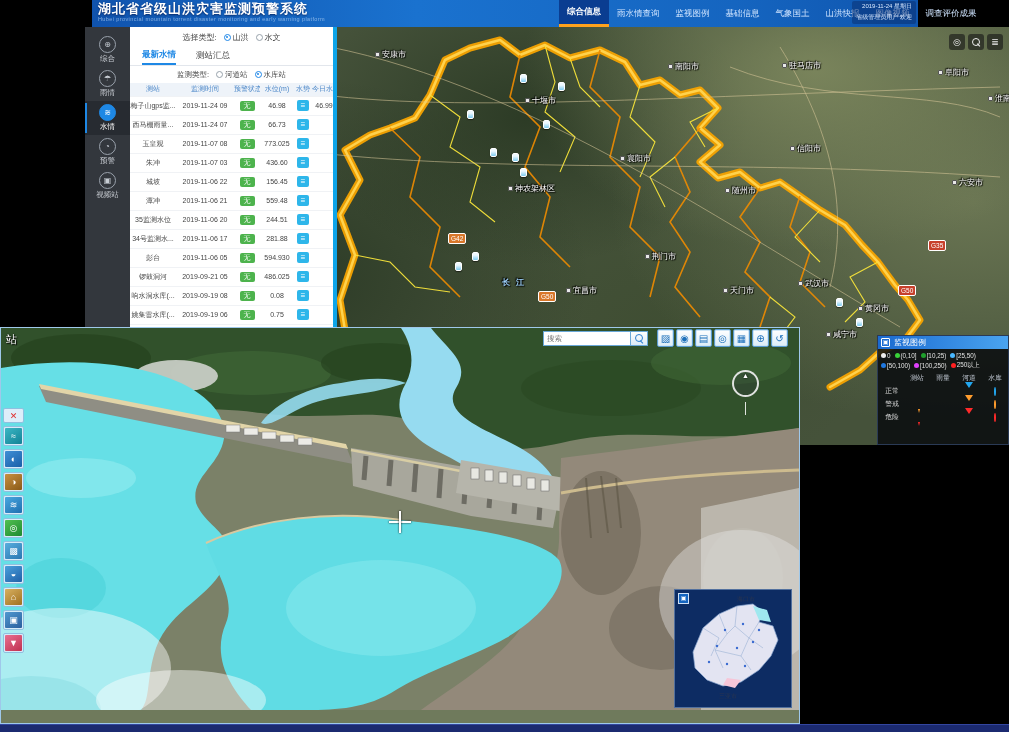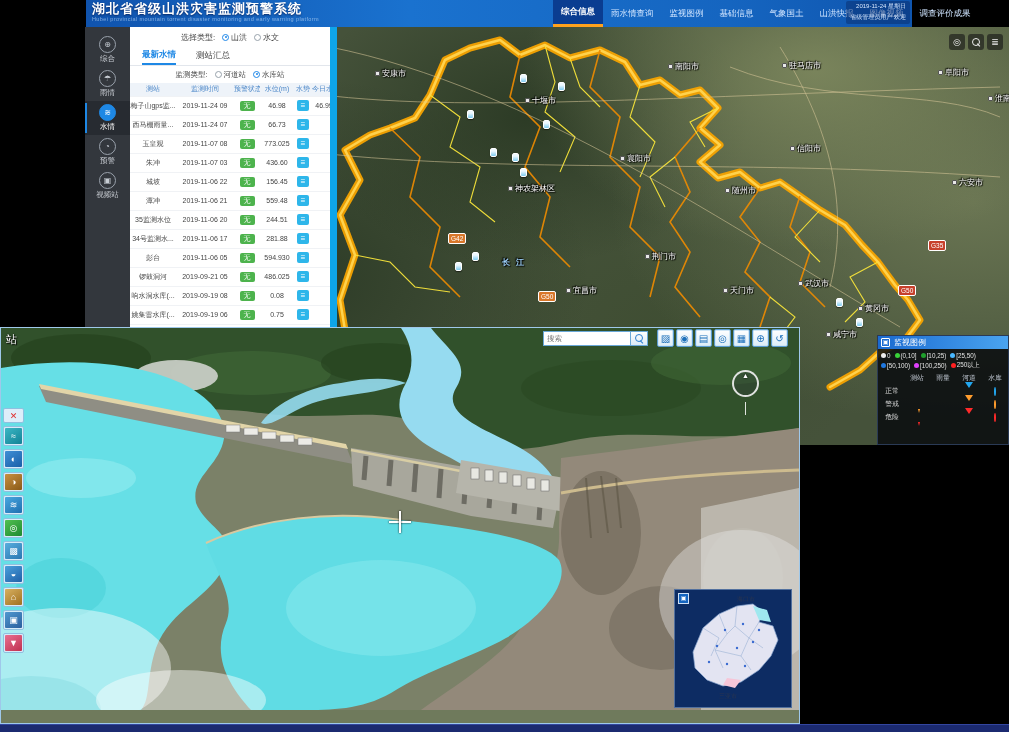--- a/index.html
+++ b/index.html
@@ -1,20 +1,20 @@
 <!DOCTYPE html>
 <html><head>
 <meta charset="utf-8">
 <style>
   * { margin:0; padding:0; box-sizing:border-box; }
   html,body { width:1009px; height:732px; background:#000; overflow:hidden;
     font-family:"Liberation Sans","DejaVu Sans",sans-serif; }
 
   
-  .topbar { position:absolute; left:0; top:0; width:912px; height:27px; z-index:50;
+  .topbar { position:absolute; left:6px; top:0; width:912px; height:27px; z-index:50;
     background:linear-gradient(90deg,#0d4ba5,#1a72cf 45%,#1565c0 80%,#0f55ae); }
   .topbar-blackcorner { position:absolute; left:0; top:0; width:86px; height:27px; background:#000; }
   .brand { position:absolute; left:92px; top:2px; line-height:1.1; }
   .brand-title { font-size:13px; font-weight:bold; color:#fff; text-shadow:0 1px 2px rgba(0,0,40,.6); letter-spacing:1px; }
   .brand-sub { font-size:5.5px; color:rgba(215,235,255,.55); letter-spacing:.4px; }
   .nav { position:absolute; left:553px; top:0; height:27px; display:flex;text-align:right; }
   .nav-item { height:27px; display:flex; align-items:center; padding:0 8px; font-size:8.5px;
     color:#cfe4ff; cursor:pointer; white-space:nowrap; }
   .nav-item.active { background:#0a3d91; color:#fff; border-bottom:3px solid #ffa21d; font-weight:bold; }
   .date-block { position:absolute; right:2px; top:1px; text-align:right; font-size:6px;
@@ -40,38 +40,38 @@
       radial-gradient(520px 320px at 96% 42%, rgba(126,136,96,.65), transparent 70%),
       radial-gradient(320px 210px at 45% 22%, rgba(28,44,24,.6), transparent 70%),
       radial-gradient(420px 280px at 18% 60%, rgba(24,40,22,.55), transparent 72%),
       radial-gradient(320px 230px at 60% 72%, rgba(58,74,44,.5), transparent 70%),
       #45523a; }
   .map svg { position:absolute; left:0; top:0; }
   .map-label { position:absolute; font-size:8px; color:#fff; white-space:nowrap; z-index:3;
     text-shadow:0 0 2px #000, 1px 1px 1px #000, -1px -1px 1px #000; }
   .map-label .city-dot { display:inline-block; width:5px; height:5px; background:#e8e8e8;
     border:1px solid #555; margin-right:2px; border-radius:1px; vertical-align:middle; }
-  .map-label.river { color:#9fd4ff; font-weight:bold; letter-spacing:6px; }
+  .map-label.river { color:#9fd4ff; font-weight:bold; letter-spacing:6px;margin-top:20px; }
   .shield { position:absolute; font-size:6.5px; color:#fff; background:#d8772a; border:1px solid #fff;
     border-radius:2px; padding:0 2px; line-height:9px; z-index:3; }
   .shield.red { background:#c7402c; }
   .drop-marker { position:absolute; width:7px; height:9px; border-radius:2px; border:1px solid #fff; z-index:3;
     background:linear-gradient(#eef9ff 30%,#7ecbf0); box-shadow:0 1px 1px rgba(0,0,0,.5); }
   .map-controls { position:absolute; right:6px; top:7px; display:flex; gap:3px; z-index:4; }
   .map-ctrl { width:16px; height:16px; background:rgba(22,22,22,.62); border-radius:3px; color:#eee;
     font-size:9px; display:flex; align-items:center; justify-content:center; cursor:pointer; }
   .magnifier { position:relative; width:9px; height:9px; display:inline-block; }
   .magnifier::before { content:''; position:absolute; left:0; top:0; width:6px; height:6px;
     border:1.4px solid currentColor; border-radius:50%; }
   .magnifier::after { content:''; position:absolute; left:5.5px; top:5.5px; width:3.5px; height:1.4px;
     background:currentColor; transform:rotate(45deg); transform-origin:left center; }
 
   
   .panel { position:absolute; left:130px; top:27px; width:207px; height:301px; background:#fff; z-index:10;
-    overflow:hidden; border-right:7px solid #0ea5e9; }
+    overflow:hidden; border-right:4px solid #0ea5e9; }
   .filter-row { height:20px; display:flex; align-items:center; justify-content:center; gap:7px;
     font-size:8px; color:#444; }
   .filter-row.small { height:17px; font-size:7.5px; }
   .radio { width:7px; height:7px; border:1px solid #98a2ab; border-radius:50%; display:inline-block;
     margin-right:2px; position:relative; vertical-align:-1px; }
   .radio.sel { border-color:#1f87e8; }
   .radio.sel::after { content:''; position:absolute; inset:1.5px; background:#1f87e8; border-radius:50%; }
   .tabs { height:19px; display:flex; gap:20px; padding-left:12px; border-bottom:1px solid #e2e6ec; }
   .tab { font-size:8.5px; color:#444; display:flex; align-items:center; cursor:pointer; }
   .tab.active { color:#1e88e5; font-weight:bold; border-bottom:2px solid #1e88e5; }
@@ -262,21 +262,21 @@
     </g>
     <g fill="none" stroke="#d8c79a" stroke-width="0.7" opacity="0.8">
       <path d="M140,60 C300,90 500,70 870,60"></path>
       <path d="M140,120 C350,150 600,130 870,150"></path>
       <path d="M200,20 C400,60 600,200 770,300"></path>
       <path d="M600,40 C700,80 800,60 870,90"></path>
       <path d="M650,20 C700,100 720,180 700,260"></path>
     </g>
   </svg>
 
-  <div class="map-label" style="left:245px;top:41px"><span class="city-dot"></span><span>安康市</span></div>
+  <div class="map-label" style="left:245px;top:22px"><span class="city-dot"></span><span>安康市</span></div>
   <div class="map-label" style="left:395px;top:68px"><span class="city-dot"></span><span>十堰市</span></div>
   <div class="map-label" style="left:538px;top:34px"><span class="city-dot"></span><span>南阳市</span></div>
   <div class="map-label" style="left:652px;top:33px"><span class="city-dot"></span><span>驻马店市</span></div>
   <div class="map-label" style="left:808px;top:40px"><span class="city-dot"></span><span>阜阳市</span></div>
   <div class="map-label" style="left:858px;top:66px"><span class="city-dot"></span><span>淮南市</span></div>
   <div class="map-label" style="left:660px;top:116px"><span class="city-dot"></span><span>信阳市</span></div>
   <div class="map-label" style="left:822px;top:150px"><span class="city-dot"></span><span>六安市</span></div>
   <div class="map-label" style="left:490px;top:126px"><span class="city-dot"></span><span>襄阳市</span></div>
   <div class="map-label" style="left:595px;top:158px"><span class="city-dot"></span><span>随州市</span></div>
   <div class="map-label" style="left:378px;top:156px"><span class="city-dot"></span><span>神农架林区</span></div>

